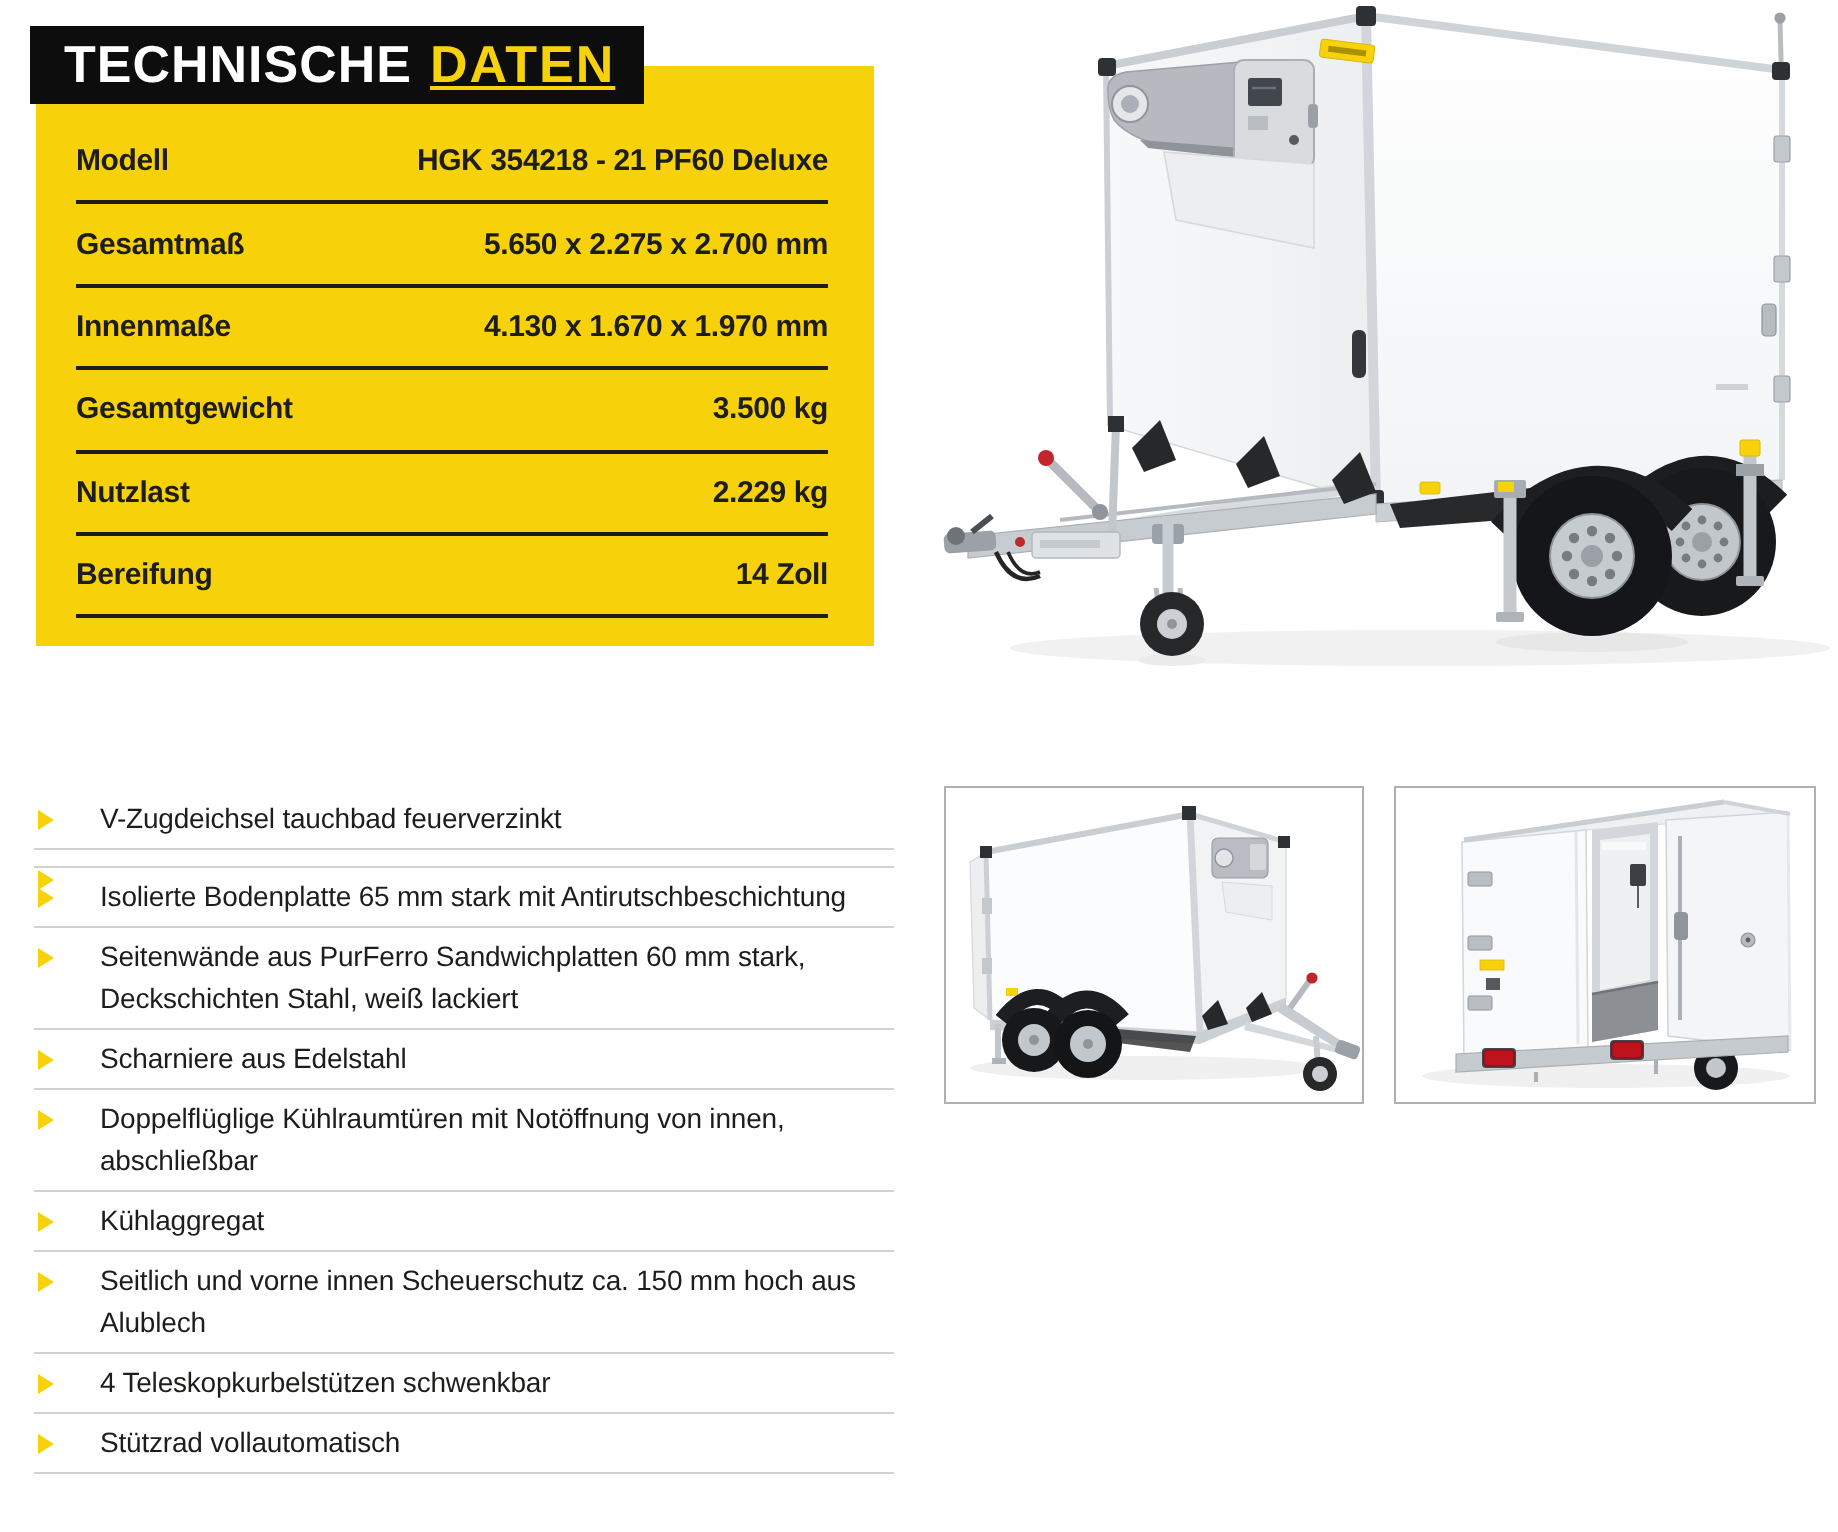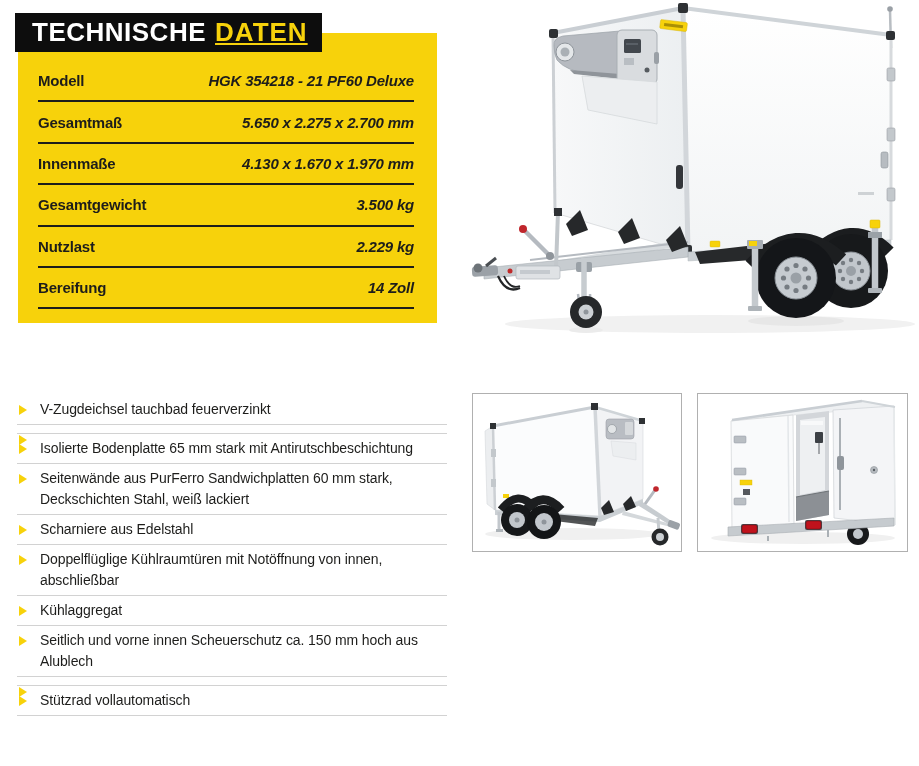--- a/index.html
+++ b/index.html
@@ -8,28 +8,28 @@
 
   
   .spec-panel{position:absolute;left:18px;top:33px;width:419px;height:290px;background:#f7d20b;}
   .title-bar{position:absolute;left:15px;top:13px;width:307px;height:39px;background:#0d0d0d;display:flex;align-items:center;padding-left:17px;box-sizing:border-box;}
   .title-bar .t-white{color:#ffffff;font-size:26px;font-weight:700;letter-spacing:.5px;}
   .title-bar .t-yellow{color:#f7d20b;font-size:26px;font-weight:800;letter-spacing:1px;margin-left:9px;text-decoration:underline;}
 
   .spec-table{position:absolute;left:20px;right:23px;top:28px;}
   .spec-row{display:flex;justify-content:space-between;align-items:center;height:39.4px;border-bottom:2px solid #1d1d1b;}
   .spec-label,.spec-value{font-size:15px;font-weight:700;color:#1d1d1b;letter-spacing:-.2px;}
-  .spec-value{text-align:left;font-style:italic;}
+  .spec-value{text-align:left;}
 
   
   .feat-bar{position:absolute;left:17px;top:367px;width:430px;height:28px;background:#0d0d0d;box-sizing:border-box;display:flex;align-items:center;padding-left:16px;}
   .feat-bar span{color:#fff;font-size:13.5px;font-weight:700;letter-spacing:.6px;}
   .feat-list{position:absolute;left:17px;top:395px;width:430px;margin:0;padding:0;list-style:none;}
   .feat-item{position:relative;padding:4px 4px 4px 23px;border-bottom:1px solid #d2d2d2;box-sizing:border-box;}
-  .feat-text{font-size:14px;line-height:21px;color:#1d1d1b;white-space:pre-line;display:block;letter-spacing:-.1px;}
+  .feat-text{font-size:14px;line-height:21px;color:#1d1d1b;white-space:pre-line;display:block;letter-spacing:-.1px;margin-left:10px;}
   .bullet{position:absolute;left:2px;top:9.5px;width:0;height:0;border-left:8px solid #f7d20b;border-top:5px solid transparent;border-bottom:5px solid transparent;}
 
   
   .img-main{position:absolute;left:470px;top:0;width:449px;height:350px;}
   .thumb{position:absolute;top:393px;box-sizing:border-box;border:1px solid #b0b0b0;background:#fff;}
   .thumb1{left:472px;width:210px;height:159px;}
   .thumb2{left:697px;width:211px;height:159px;}
   svg{display:block;}
 </style>
 </head>
@@ -117,20 +117,21 @@
       </li>
 
       <li class="feat-item">
         <span class="bullet"></span>
         <span class="feat-text">Seitlich und vorne innen Scheuerschutz ca. 150 mm hoch aus
 Alublech</span>
       </li>
 
       <li class="feat-item">
         <span class="bullet"></span>
+        <span class="feat-text">4 Teleskopkurbelstützen schwenkbar</span>
       </li>
 
       <li class="feat-item">
         <span class="bullet"></span>
         <span class="feat-text">Stützrad vollautomatisch</span>
       </li>
     </ul>
 
   <svg class="img-main" viewBox="0 0 449 350" xmlns="http://www.w3.org/2000/svg">
     <defs>

